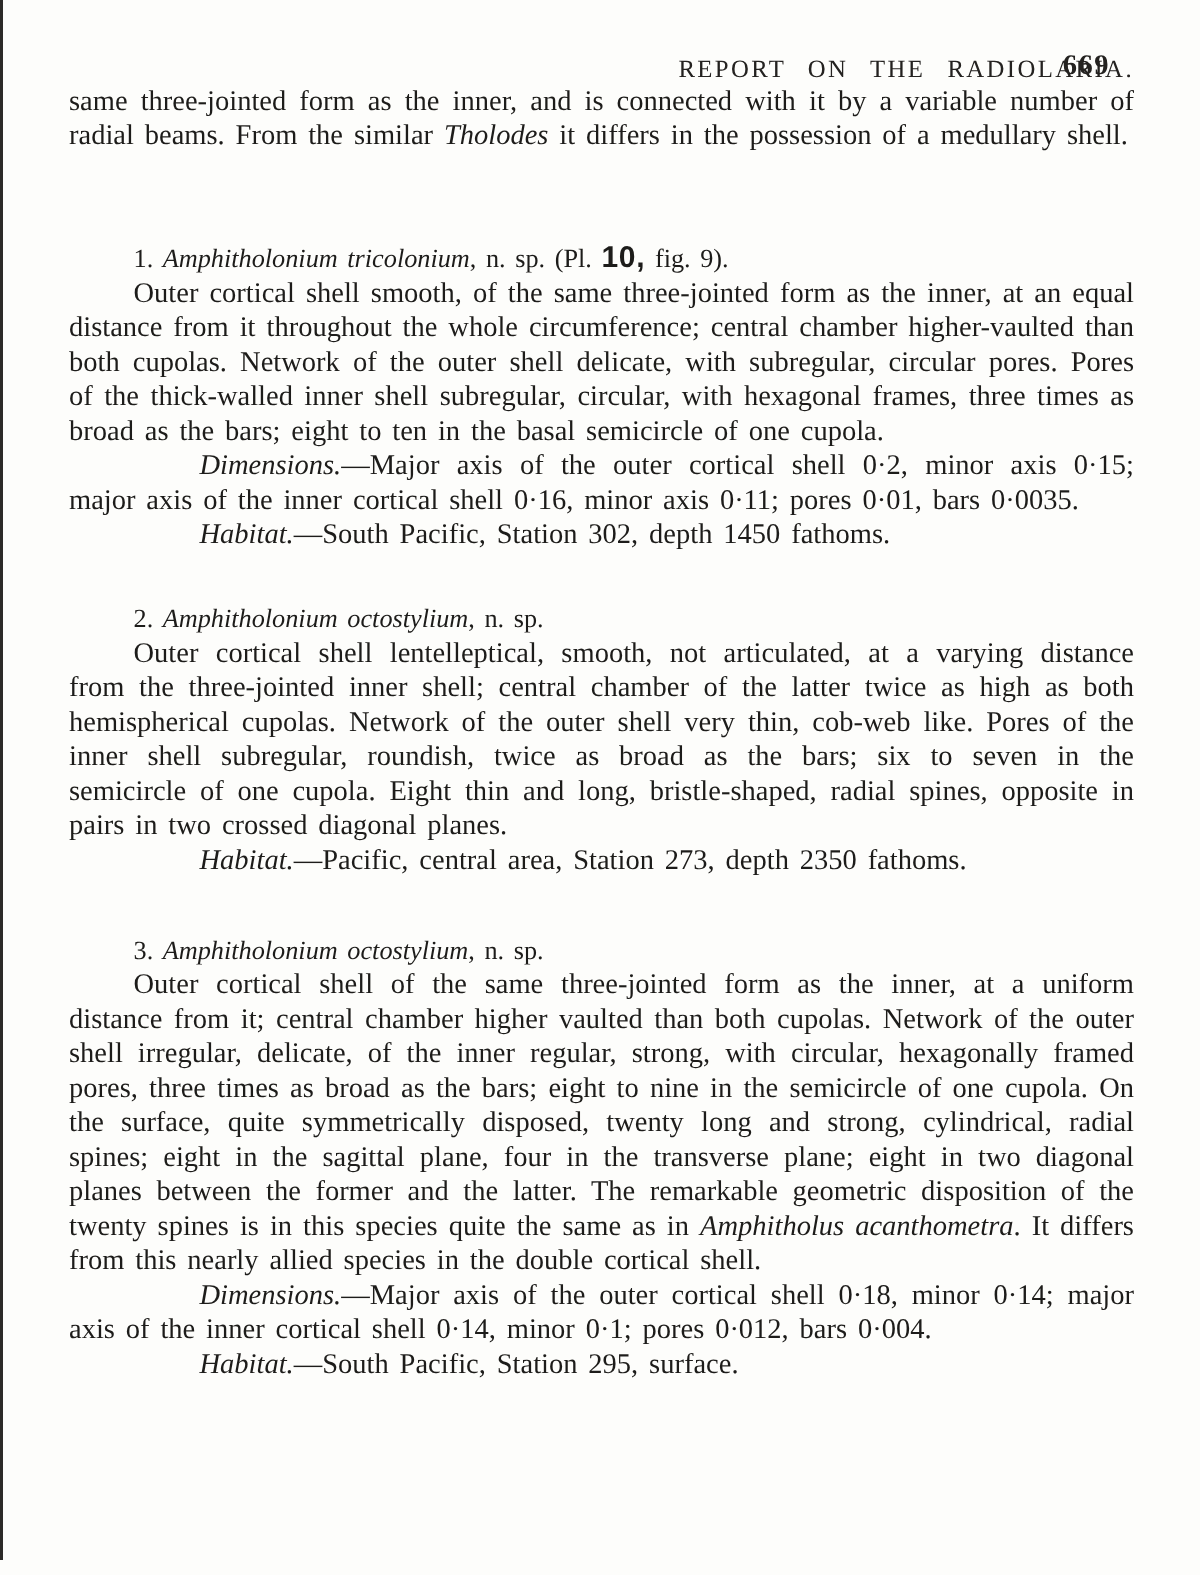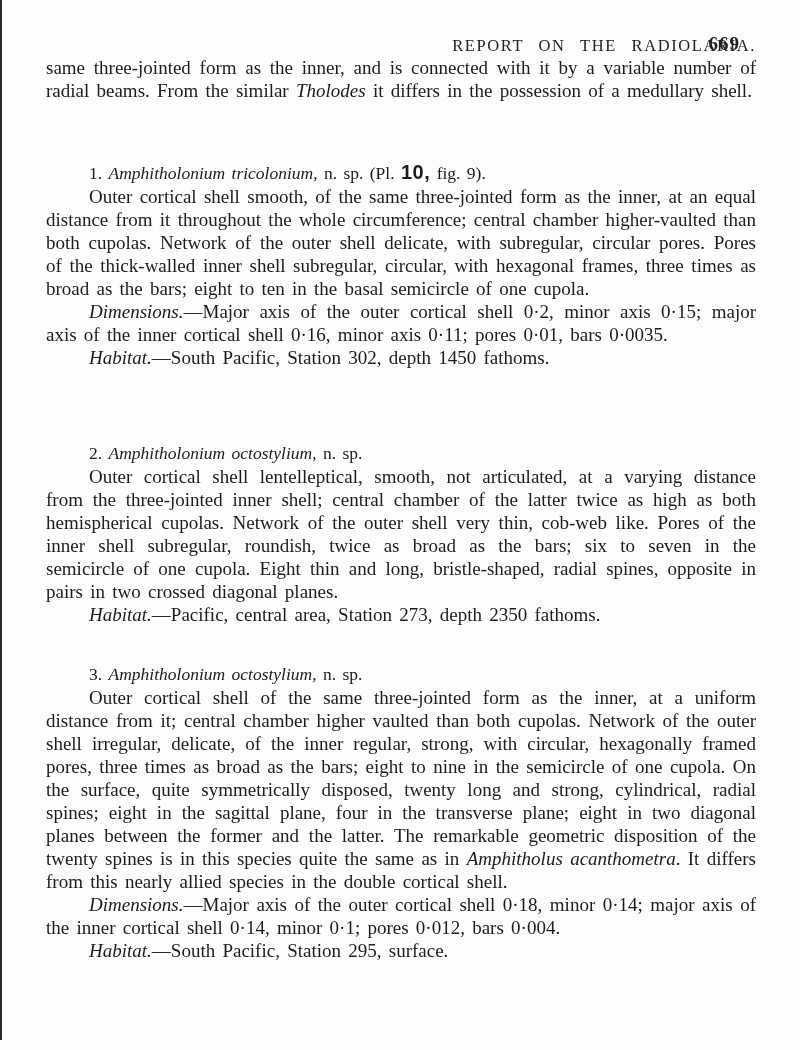--- a/index.html
+++ b/index.html
@@ -68,24 +68,24 @@
   .species-heading .species-name {
     font-style: italic;
   }
   .plate-num {
     font-weight: bold;
     font-size: 20px;
     letter-spacing: 0.5px;
     font-family: "Liberation Sans", sans-serif;
   }
   .h-sec1 { margin-top: 58px; }
-  .h-sec2 { margin-top: 72px; }
+  .h-sec2 { margin-top: 32px; }
   .h-sec3 { margin-top: 36px; }
   .after-heading { margin-top: 23px; }
-  em.run-in-label { font-style: italic; }
+  em.run-in-label { font-style: italic; margin-left: 44px; }
 </style>
 </head>
 <body>
 
 <div class="scan-edge"></div>
 
 <div class="page">
 
   <div class="page-header">
     <span>REPORT ON THE RADIOLARIA.</span>

